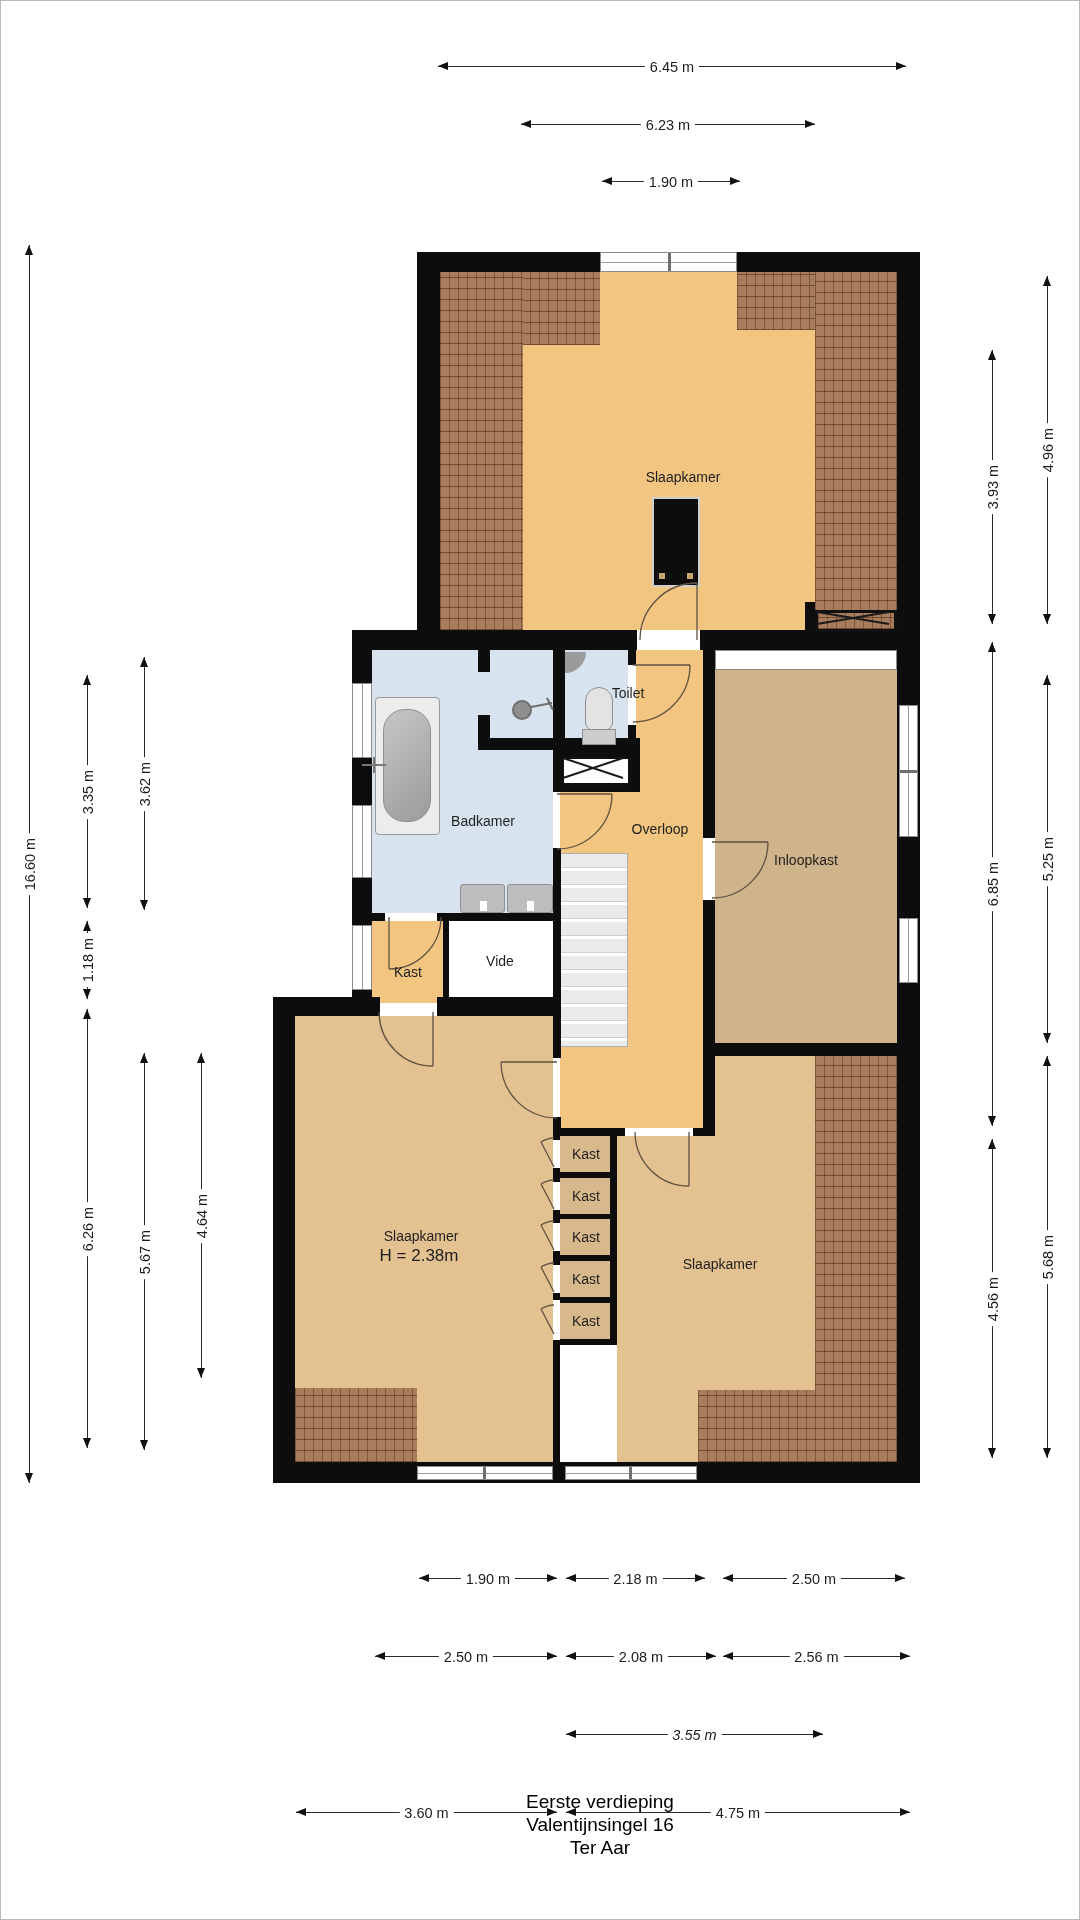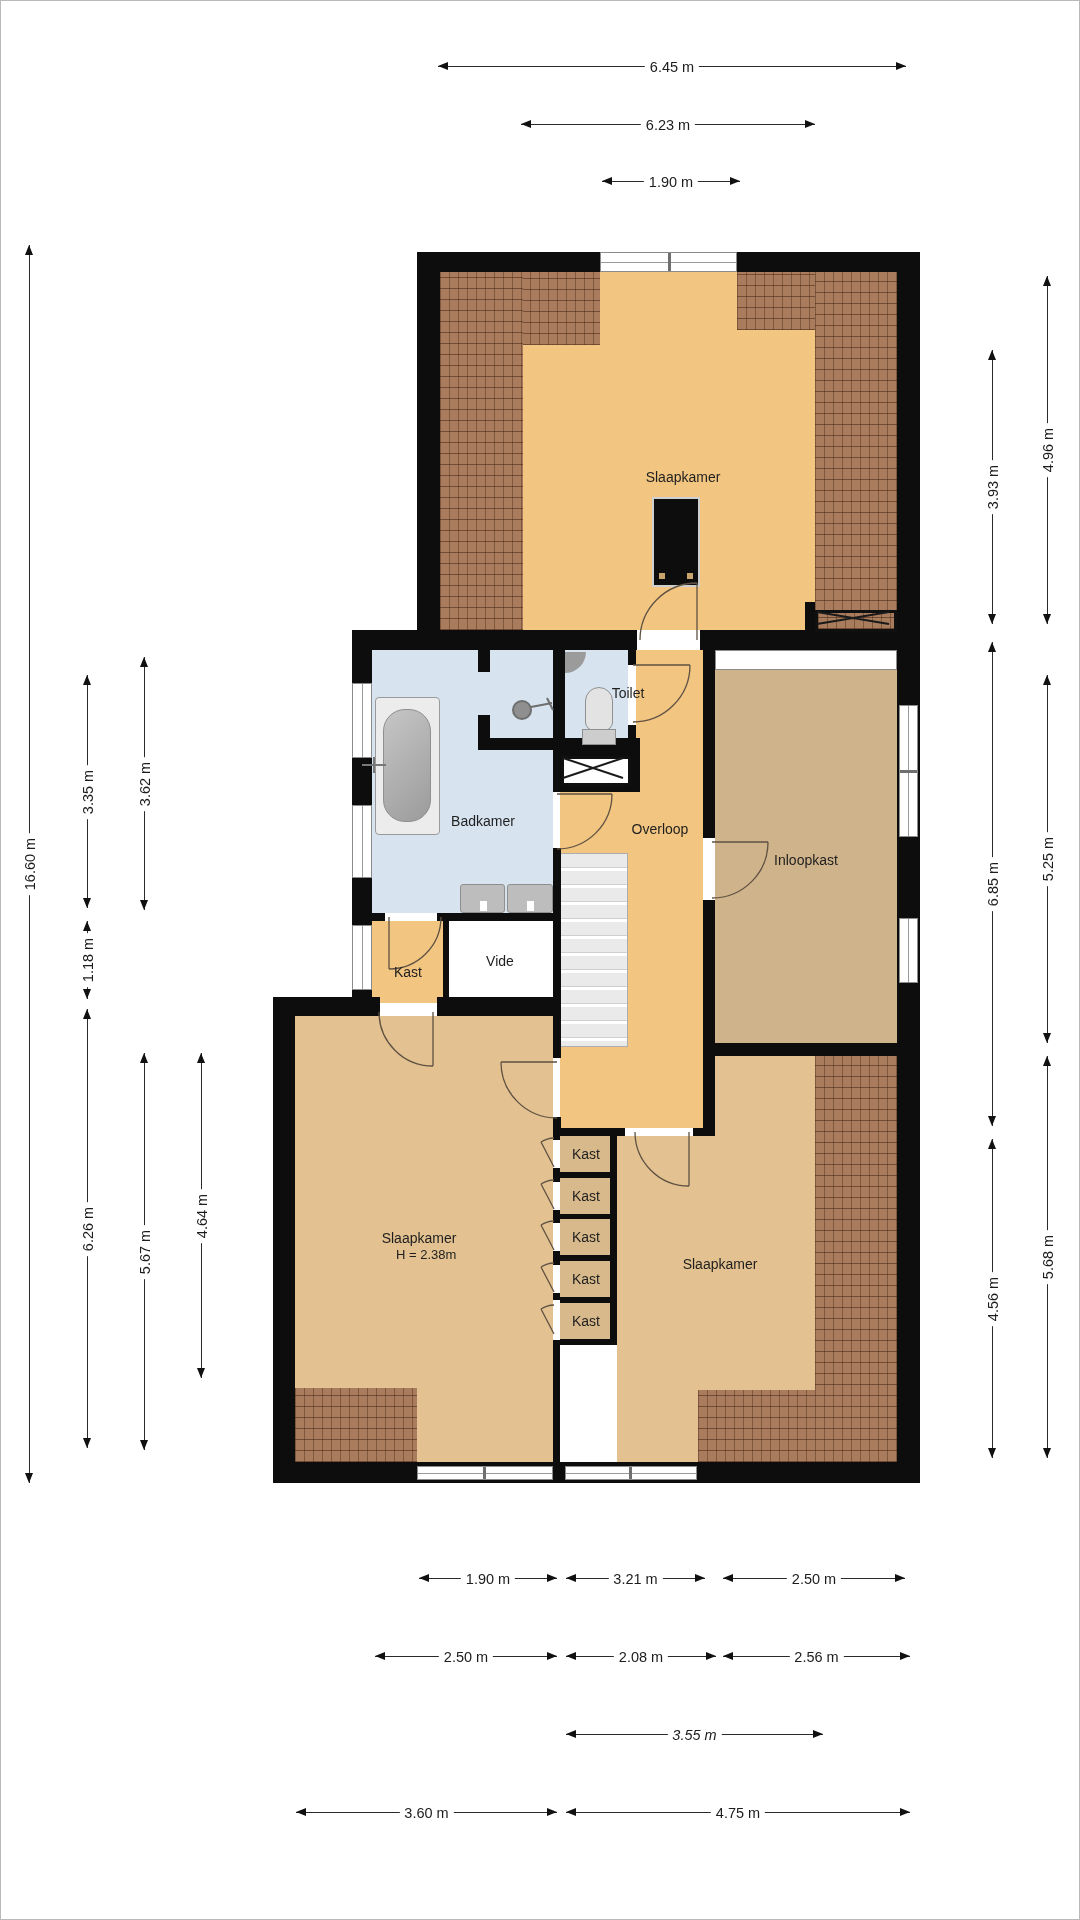--- a/index.html
+++ b/index.html
@@ -25,21 +25,21 @@
   .win{position:absolute;background:#fff;border:1px solid #8b8b8b;box-sizing:border-box;}
   .win.h{background:#fff linear-gradient(#9a9a9a,#9a9a9a) 0 50%/100% 1px no-repeat;}
   .win.v{background:#fff linear-gradient(90deg,#9a9a9a,#9a9a9a) 50% 0/1px 100% no-repeat;}
   .mull-v{position:absolute;top:0;width:3px;height:100%;background:#6f6f6f;}
   .mull-h{position:absolute;left:0;height:3px;width:100%;background:#6f6f6f;}
   .stairs{position:absolute;border:1px solid #adadad;box-sizing:border-box;
     background:repeating-linear-gradient(180deg,#eaeaea 0 13px,#cfcfcf 13px 14px,#ffffff 14px 17px);}
   .overlay{position:absolute;left:0;top:0;pointer-events:none;}
   .room-label{position:absolute;transform:translate(-50%,-50%);
     font-size:14px;line-height:1.3;color:#1f1f1f;text-align:right;white-space:nowrap;}
-  .room-label .sub{font-size:13px;}
+  .room-label .sub{font-size:17px;}
   .dim-h{position:absolute;height:18px;}
   .dim-h .line{position:absolute;left:0;right:0;top:8px;height:1px;background:#2a2a2a;}
   .dim-v{position:absolute;width:18px;}
   .dim-v .line{position:absolute;top:0;bottom:0;left:8px;width:1px;background:#2a2a2a;}
   .ah-l{position:absolute;left:0;top:4px;width:0;height:0;border-top:4.5px solid transparent;
         border-bottom:4.5px solid transparent;border-right:10px solid #111;}
   .ah-r{position:absolute;right:0;top:4px;width:0;height:0;border-top:4.5px solid transparent;
         border-bottom:4.5px solid transparent;border-left:10px solid #111;}
   .av-t{position:absolute;top:0;left:4px;width:0;height:0;border-left:4.5px solid transparent;
         border-right:4.5px solid transparent;border-bottom:10px solid #111;}
@@ -277,21 +277,21 @@
       <div class="dim-h" style="left: 419px; top: 1570px; width: 138px;">
         <div class="line"></div>
         <div class="ah-l"></div>
         <div class="ah-r"></div>
         <span class="dlab">1.90 m</span>
       </div>
       <div class="dim-h" style="left: 566px; top: 1570px; width: 139px;">
         <div class="line"></div>
         <div class="ah-l"></div>
         <div class="ah-r"></div>
-        <span class="dlab">3.21 m</span>
+        <span class="dlab">2.18 m</span>
       </div>
       <div class="dim-h" style="left: 723px; top: 1570px; width: 182px;">
         <div class="line"></div>
         <div class="ah-l"></div>
         <div class="ah-r"></div>
         <span class="dlab">2.50 m</span>
       </div>
       <div class="dim-h" style="left: 375px; top: 1648px; width: 182px;">
         <div class="line"></div>
         <div class="ah-l"></div>
@@ -401,13 +401,18 @@
         <span class="dlab">5.25 m</span>
       </div>
       <div class="dim-v" style="left: 1039px; top: 1056px; height: 402px;">
         <div class="line"></div>
         <div class="av-t"></div>
         <div class="av-b"></div>
         <span class="dlab">5.68 m</span>
       </div>
     </div>
 
+  <div class="title-block">
+    <div>Eerste verdieping</div>
+    <div>Valentijnsingel 16</div>
+    <div>Ter Aar</div>
+  </div>
 </div>
 
 </body></html>

